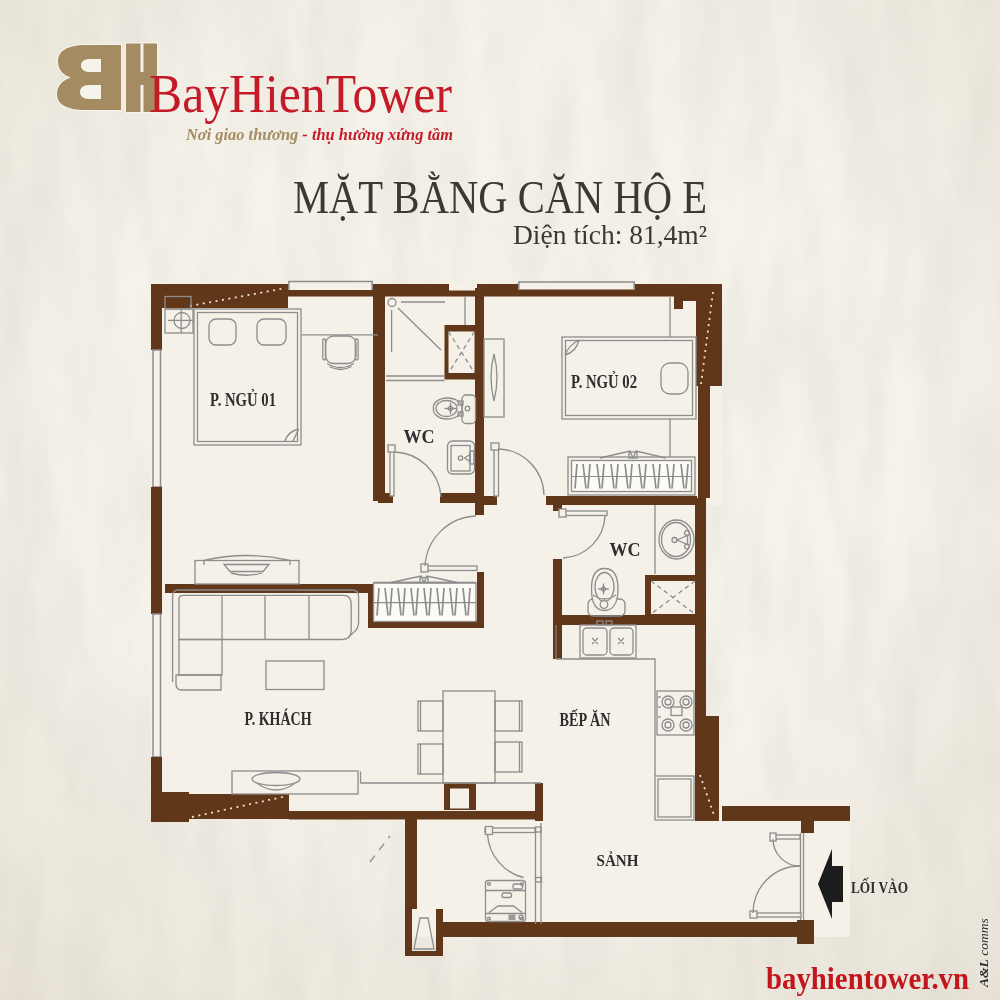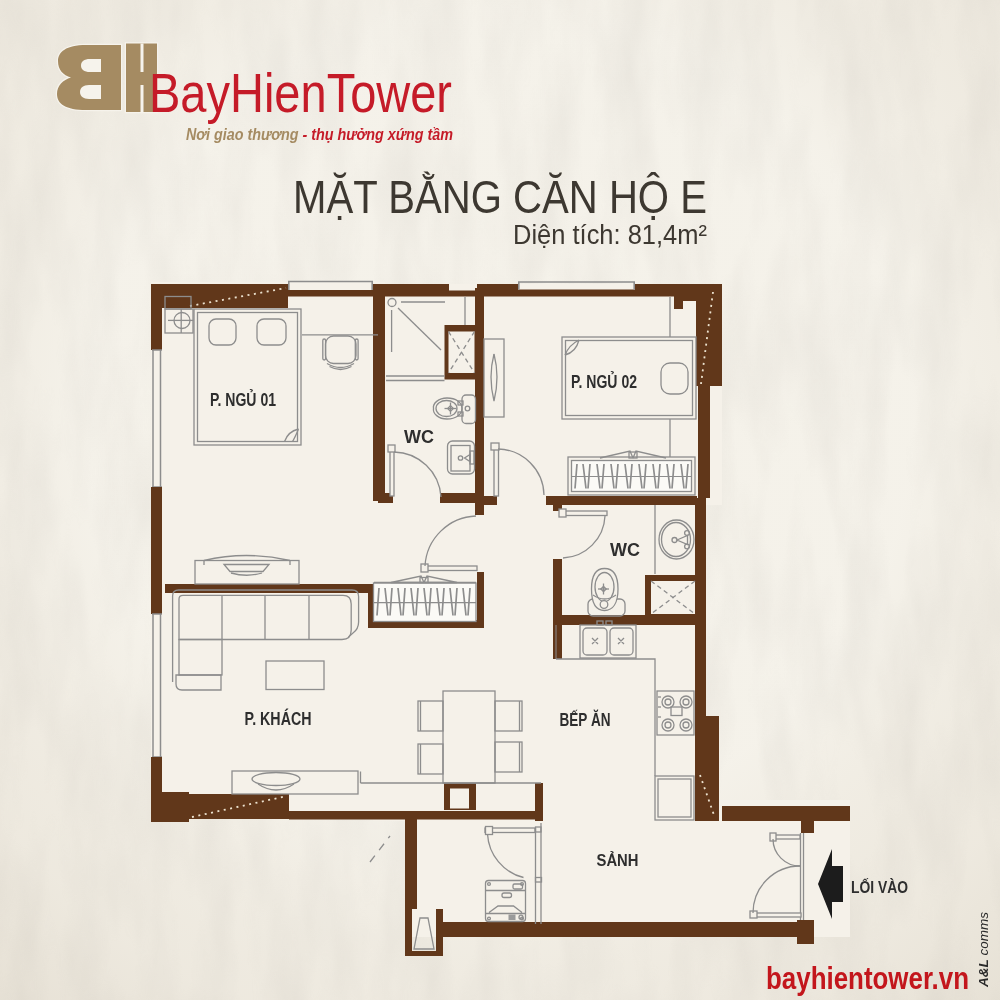--- a/index.html
+++ b/index.html
@@ -1,16 +1,16 @@
 <!DOCTYPE html>
 <html><head>
 <meta charset="utf-8">
 <style>
   html,body{margin:0;padding:0;}
-  .page{position:relative;width:1000px;height:1000px;overflow:hidden;background:#0ea5e9;font-family:Liberation Sans, sans-serif;}
+  .page{position:relative;width:1000px;height:1000px;overflow:hidden;background:#0ea5e9;font-family:Liberation Serif, serif;}
 </style>
 </head>
 <body>
 <div class="page">
 <svg width="1000" height="1000" viewBox="0 0 1000 1000" xmlns="http://www.w3.org/2000/svg">
 <defs>
 <filter id="paper" x="0" y="0" width="100%" height="100%">
   <feTurbulence type="fractalNoise" baseFrequency="0.026 0.007" numOctaves="3" seed="7" result="n"></feTurbulence>
   <feColorMatrix in="n" type="matrix" values="0 0 0 0 0.45 0 0 0 0 0.42 0 0 0 0 0.38 1.5 0 0 0 -0.5"></feColorMatrix>
 </filter>

